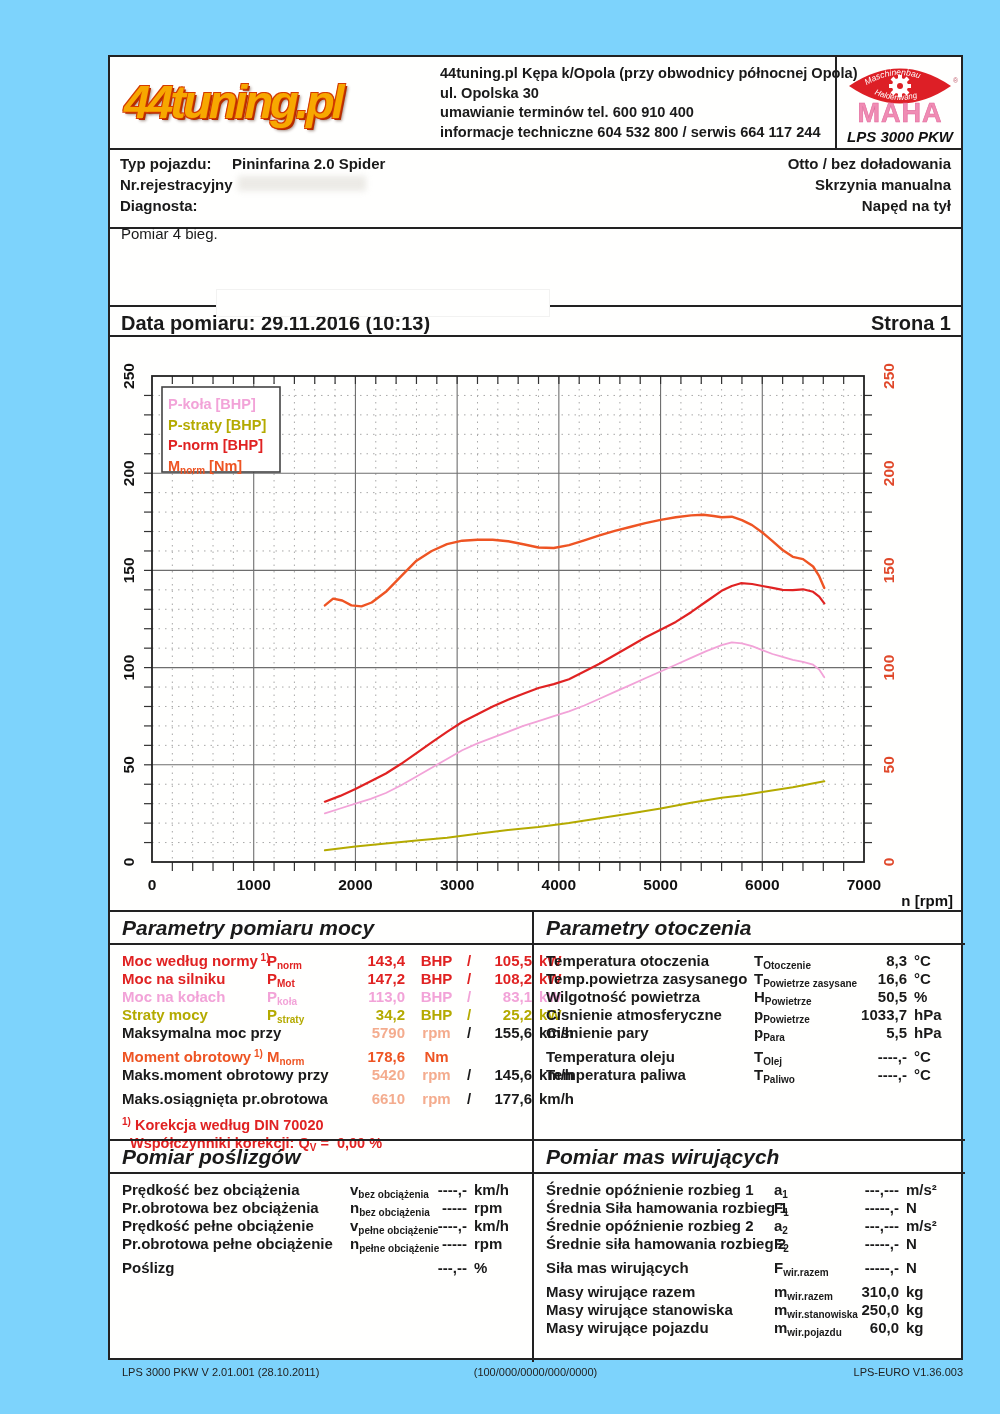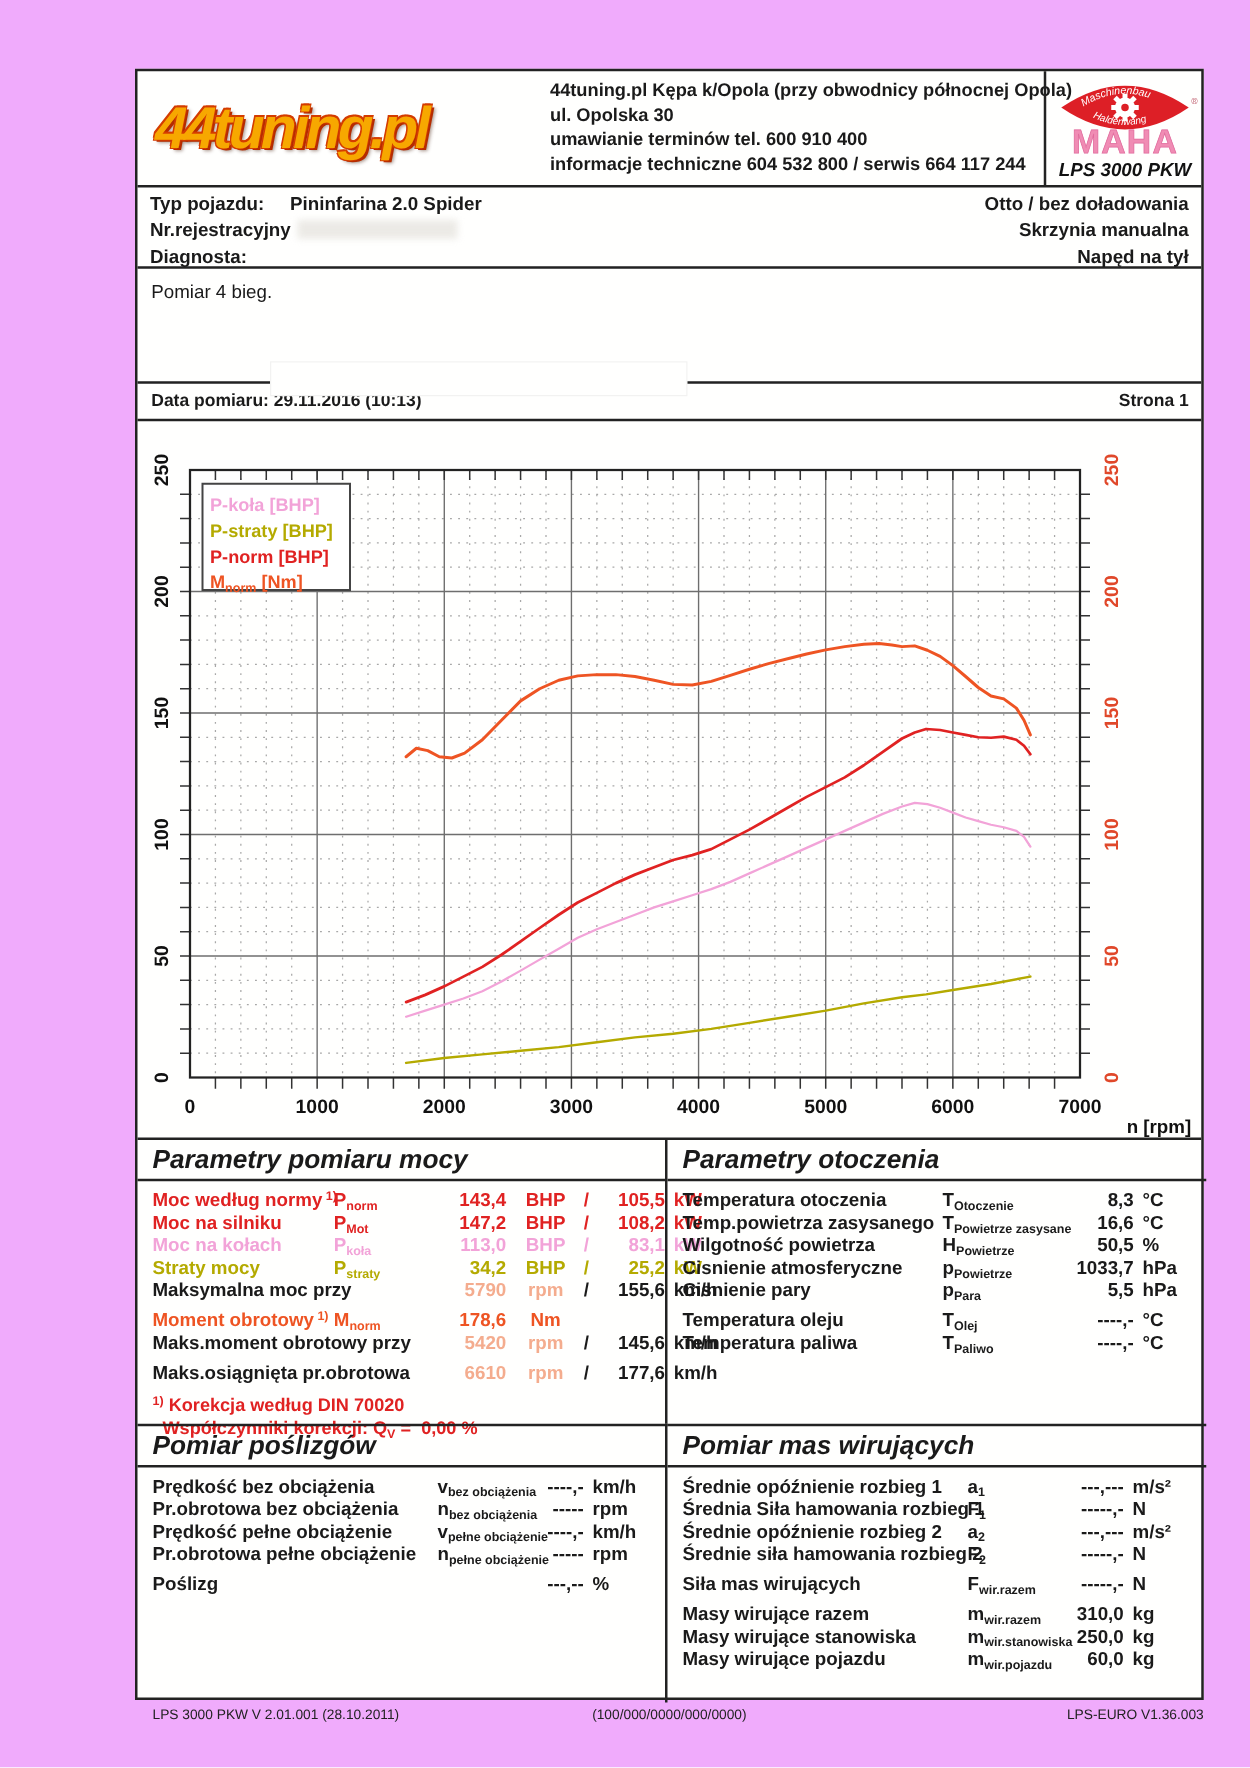--- a/index.html
+++ b/index.html
@@ -1,42 +1,42 @@
 <!DOCTYPE html>
 <html><head>
 <meta charset="utf-8">
 <style>
   html,body{margin:0;padding:0;}
   body{width:1000px;height:1414px;background:#ffffff;font-family:"Liberation Sans",sans-serif;color:#1a1a1a;position:relative;}
-  .page{position:absolute;left:0;top:0;width:1000px;height:1414px;background:#f0abfc;overflow:hidden;}
+  .page{position:absolute;left:0;top:0;width:1000px;height:1414px;background:#7dd3fc;overflow:hidden;}
   .frame{position:absolute;left:108px;top:55px;width:855px;height:1305px;border:2px solid #222;box-sizing:border-box;background:#fffffe;}
 
   
   .header{position:absolute;left:0;top:0;width:100%;height:93px;border-bottom:2px solid #222;box-sizing:border-box;}
   .logo-wrap{position:absolute;left:14px;top:16px;width:315px;height:62px;}
   .logo-text{font-size:47px;line-height:58px;font-weight:bold;font-style:italic;letter-spacing:-3px;color:#f7a800;
     text-shadow:-1px -1px 0 #d43c00,1px -1px 0 #d43c00,-1px 1px 0 #d43c00,2px 2px 0 #b52c00,3px 3px 3px rgba(60,20,0,.45);}
   .contact{position:absolute;left:330px;top:7px;width:395px;font-size:14.6px;font-weight:bold;line-height:19.5px;white-space:nowrap;}
   .maha-cell{position:absolute;left:725px;top:0;width:128px;height:91px;border-left:2px solid #222;box-sizing:border-box;text-align:center;}
   .maha-model{position:absolute;left:0;bottom:3px;width:100%;font-size:15px;font-weight:bold;font-style:italic;color:#111;}
 
   
-  .vehicle{position:absolute;left:0;top:93px;width:100%;height:65px;border-bottom:2px solid #222;box-sizing:border-box;font-size:15px;font-weight:bold;}
+  .vehicle{position:absolute;left:0;top:93px;width:100%;height:79px;border-bottom:2px solid #222;box-sizing:border-box;font-size:15px;font-weight:bold;}
   .veh-left{position:absolute;left:10px;top:3px;line-height:21px;}
   .veh-label{display:inline-block;width:112px;}
   .veh-right{position:absolute;right:10px;top:3px;text-align:right;line-height:21px;}
   .redact-nr{position:absolute;left:128px;top:26px;width:128px;height:15px;background:#dcd9d2;filter:blur(3px);opacity:.55;}
   .redact-diag{position:absolute;left:106px;top:46px;width:332px;height:25px;background:#ffffff;border:1px solid rgba(0,0,0,0.05);z-index:5;}
 
   
   .notes{position:absolute;left:0;top:160px;width:100%;height:90px;border-bottom:2px solid #222;box-sizing:border-box;font-size:15px;font-weight:normal;}
   .notes-text{position:absolute;left:11px;top:8px;}
 
   
-  .daterow{position:absolute;left:0;top:250px;width:100%;height:30px;border-bottom:2px solid #222;box-sizing:border-box;font-size:14px;font-weight:bold;}
+  .daterow{position:absolute;left:0;top:250px;width:100%;height:30px;border-bottom:2px solid #222;box-sizing:border-box;font-size:20px;font-weight:bold;}
   .date-label{position:absolute;left:11px;top:5px;}
   .page-label{position:absolute;right:10px;top:5px;}
 
   
   .chart-wrap{position:absolute;left:0;top:280px;width:855px;height:573px;}
   .grid-minor{stroke:#a8a8a8;stroke-width:1;stroke-dasharray:1.5 5;}
   .grid-major{stroke:#6e6e6e;stroke-width:1.1;}
   .plot-border{fill:none;stroke:#222;stroke-width:1.8;}
   .tick{stroke:#333;stroke-width:1.2;}
   .x-label{font-family:"Liberation Sans",sans-serif;font-size:15.5px;font-weight:bold;fill:#111;text-anchor:middle;}

